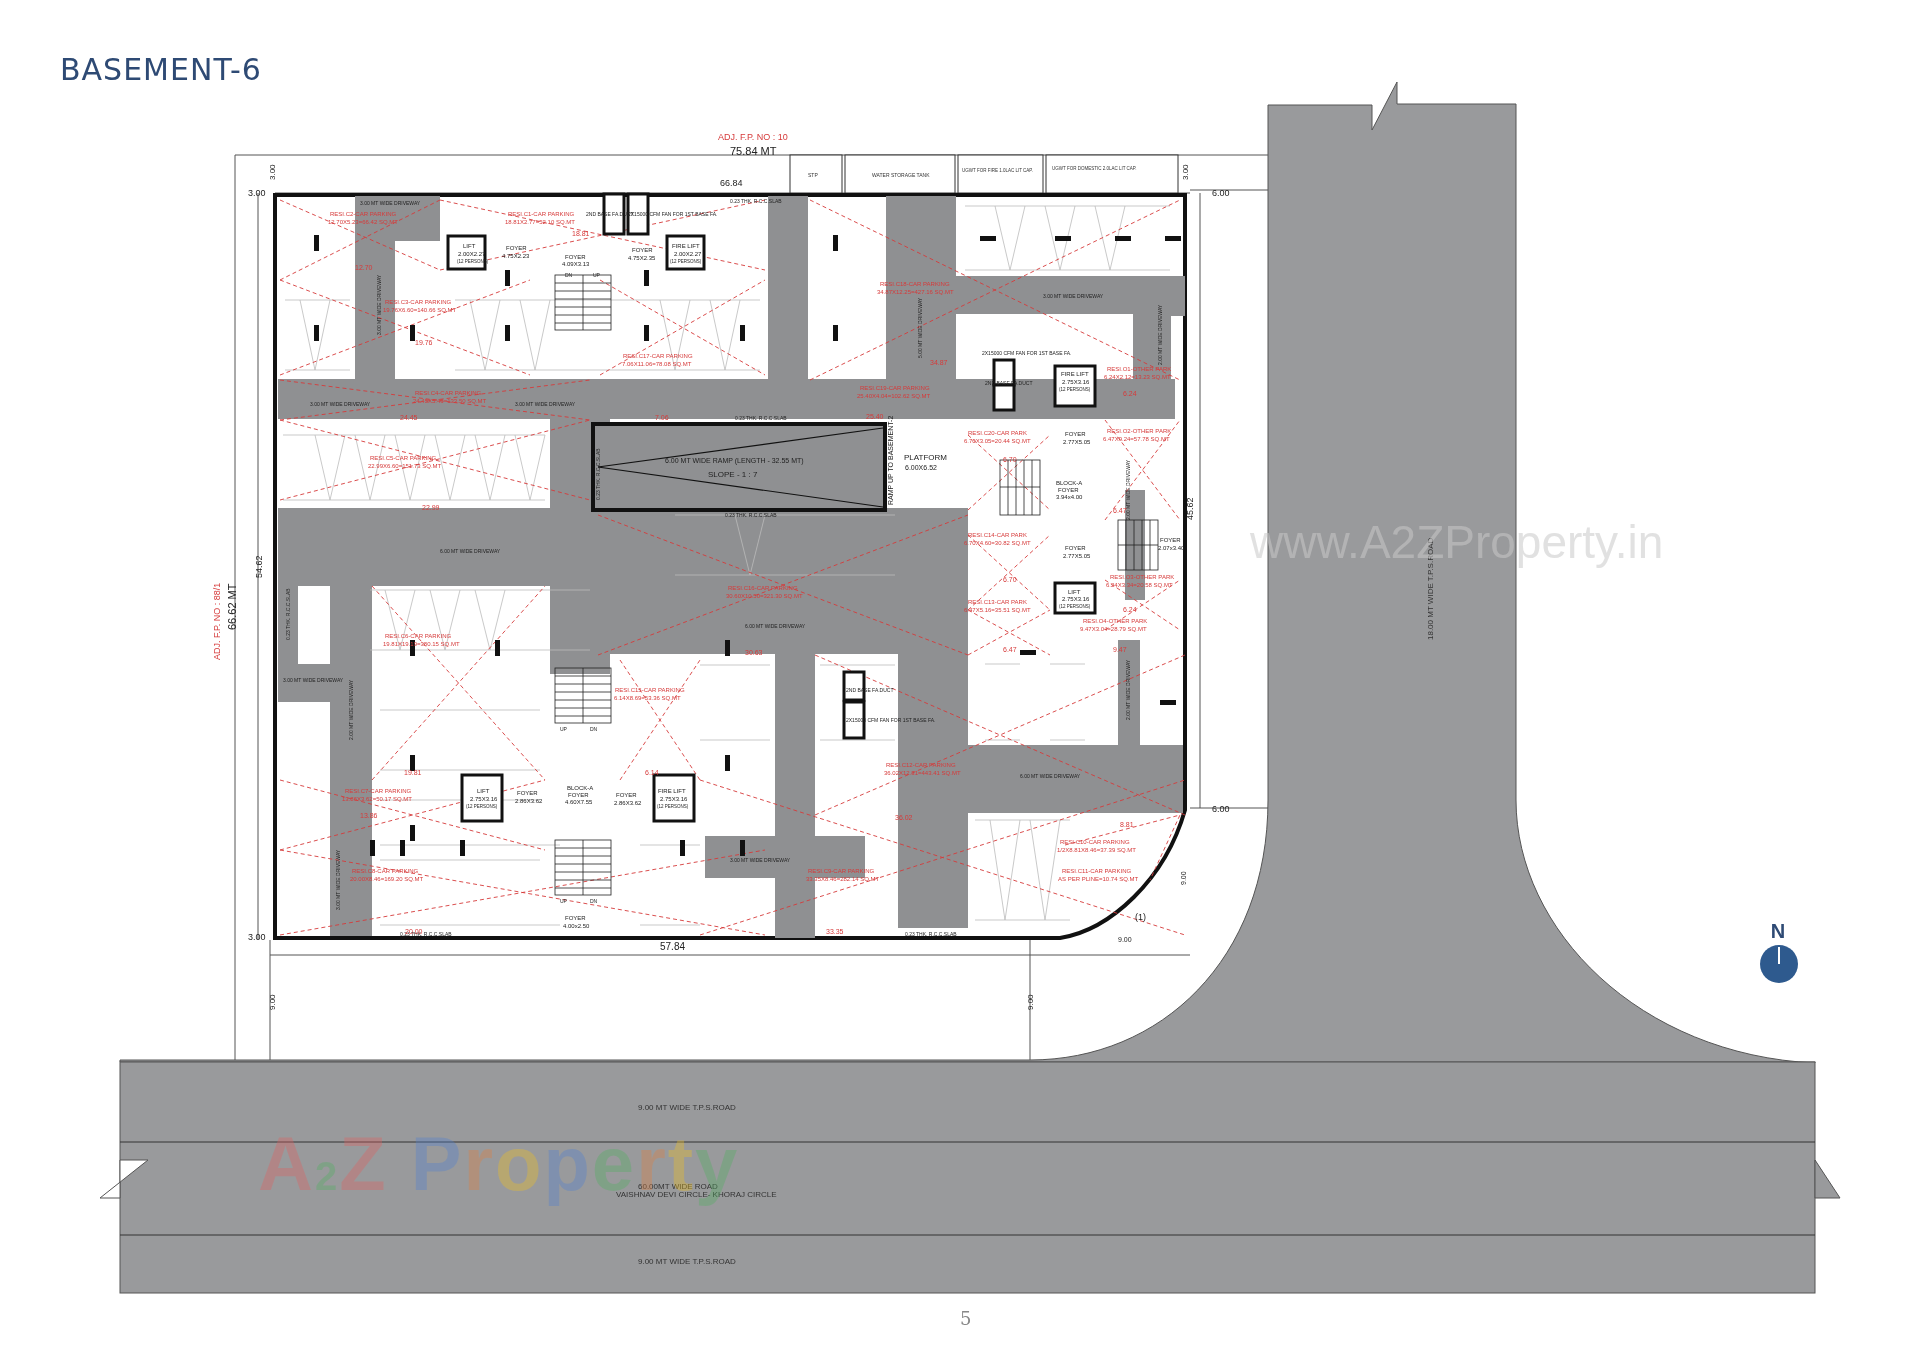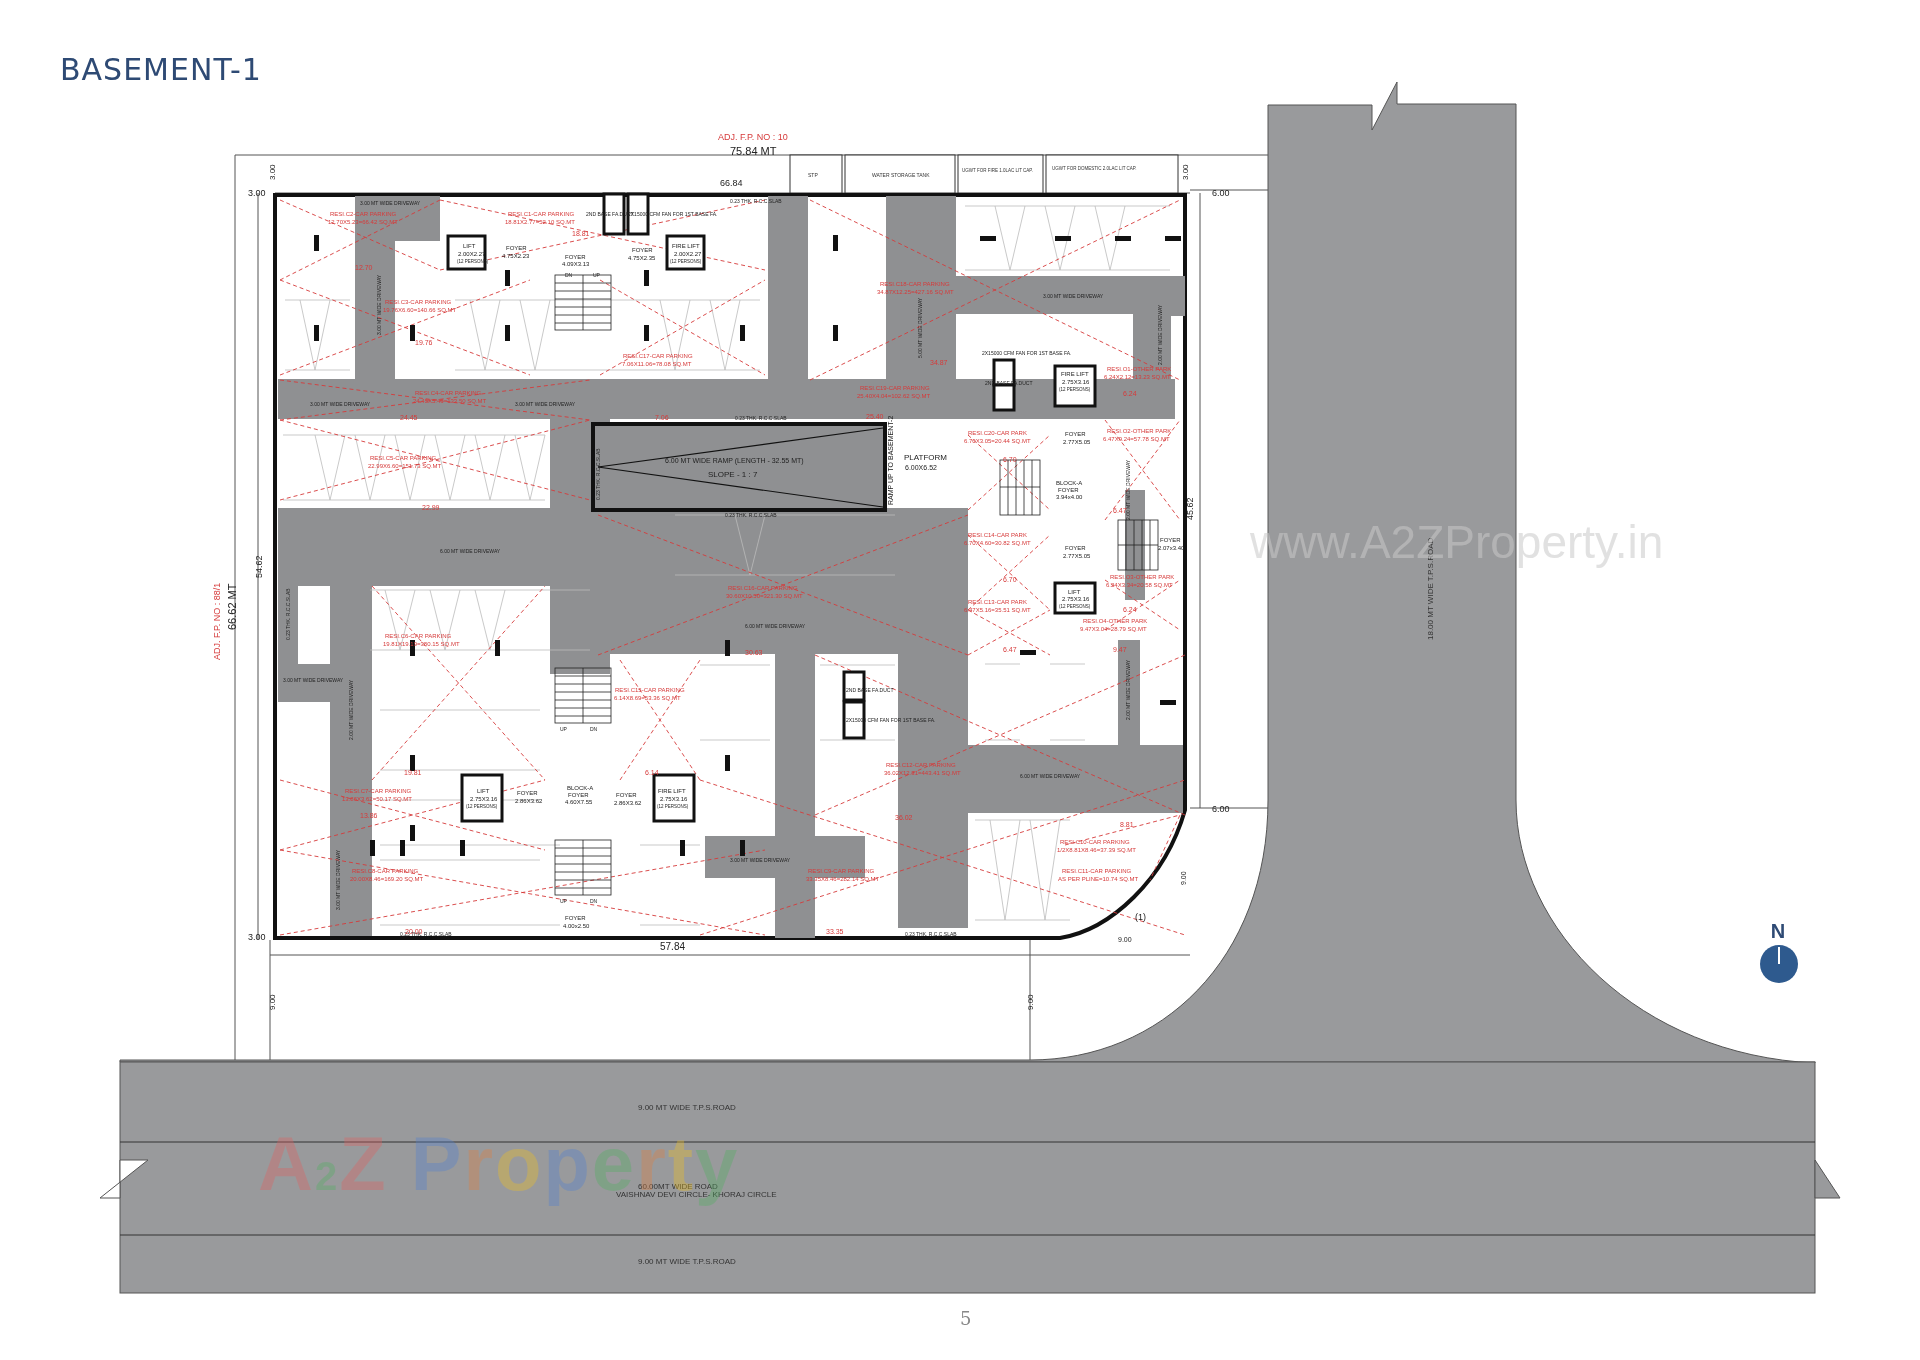--- a/index.html
+++ b/index.html
@@ -13,21 +13,21 @@
   .wm1{position:absolute;left:1250px;top:515px;font-size:46px;color:rgba(200,200,200,0.55);font-family:"Liberation Sans",sans-serif;}
   .wm2{position:absolute;left:258px;top:1120px;font-size:76px;font-weight:bold;font-family:"Liberation Sans",sans-serif;opacity:0.35;letter-spacing:2px;}
   .north{position:absolute;left:1760px;top:920px;width:36px;text-align:center;}
   .north .n{font-size:20px;font-weight:bold;color:#2e4a74;}
   .north .c{width:38px;height:38px;border-radius:50%;background:#2e5a8e;margin:2px auto 0;position:relative;}
   .north .c:after{content:"";position:absolute;left:18px;top:2px;width:2px;height:17px;background:#fff;}
 </style>
 </head>
 <body>
 
-<div class="title">BASEMENT-1</div>
+<div class="title">BASEMENT-6</div>
 
 <svg width="1920" height="1360" viewBox="0 0 1920 1360">
 
   <g fill="#999a9c" stroke="#555" stroke-width="1">
 
     <path d="M1268 105 L1372 105 L1372 130 L1397 82 L1397 104 L1516 104 L1516 800 C1516 930 1640 1055 1815 1063 L1815 1062 L120 1062 L120 1060 L1030 1060 C1160 1060 1268 960 1268 800 Z"></path>
 
     <rect x="120" y="1062" width="1695" height="231"></rect>
     <path d="M120 1160 L148 1160 L100 1198 L120 1198 Z" fill="#fff"></path>
     <path d="M1815 1160 L1840 1198 L1815 1198 Z" fill="#999a9c"></path>

